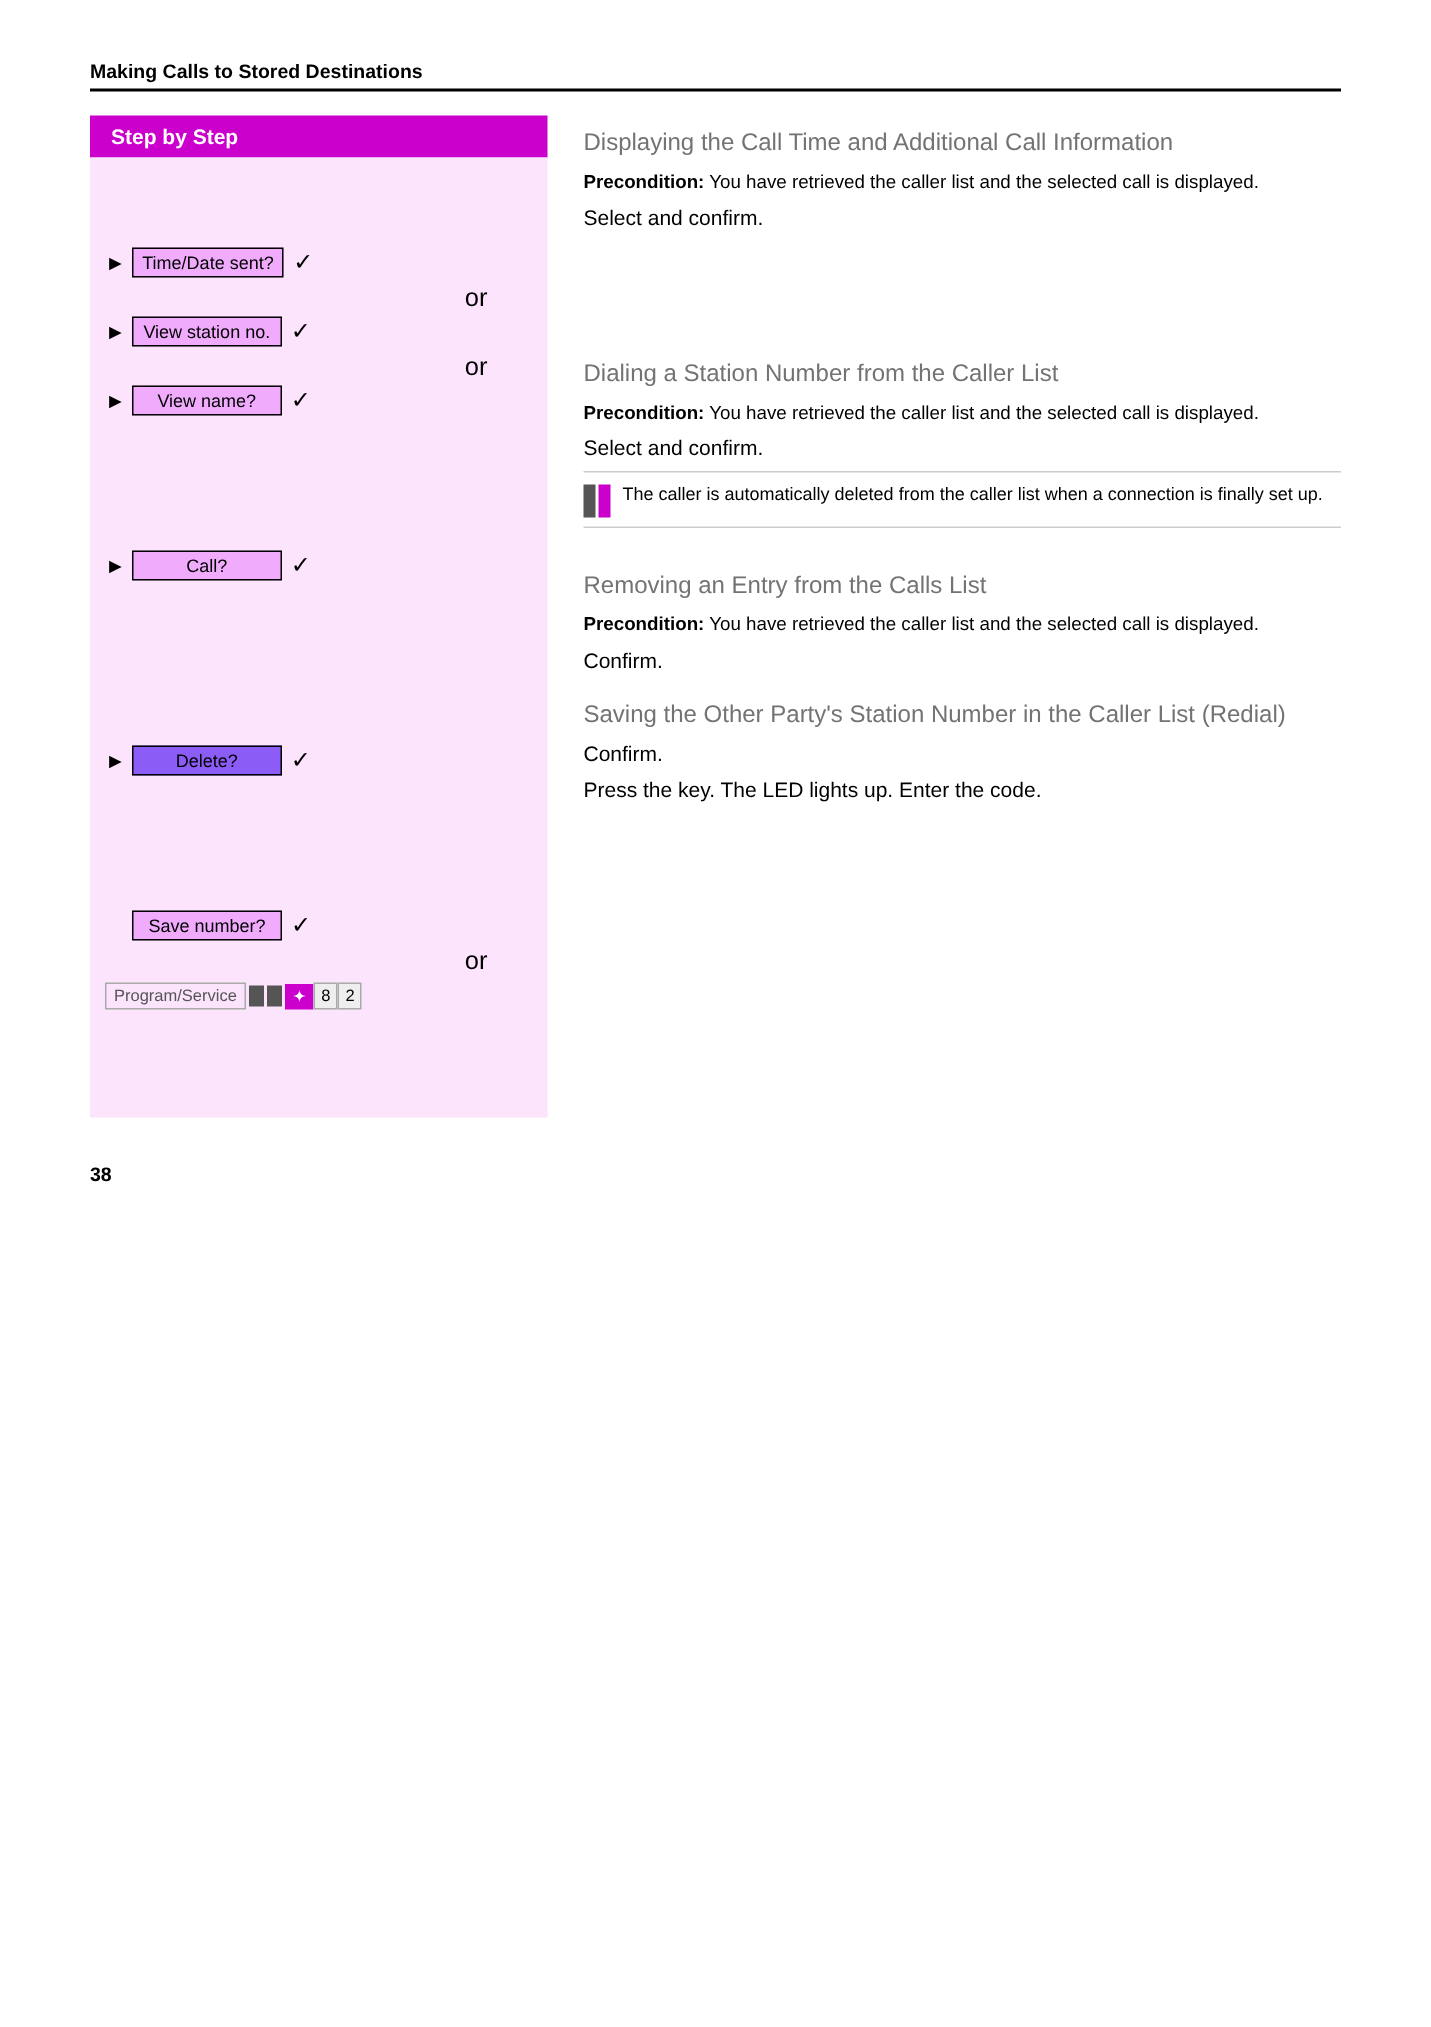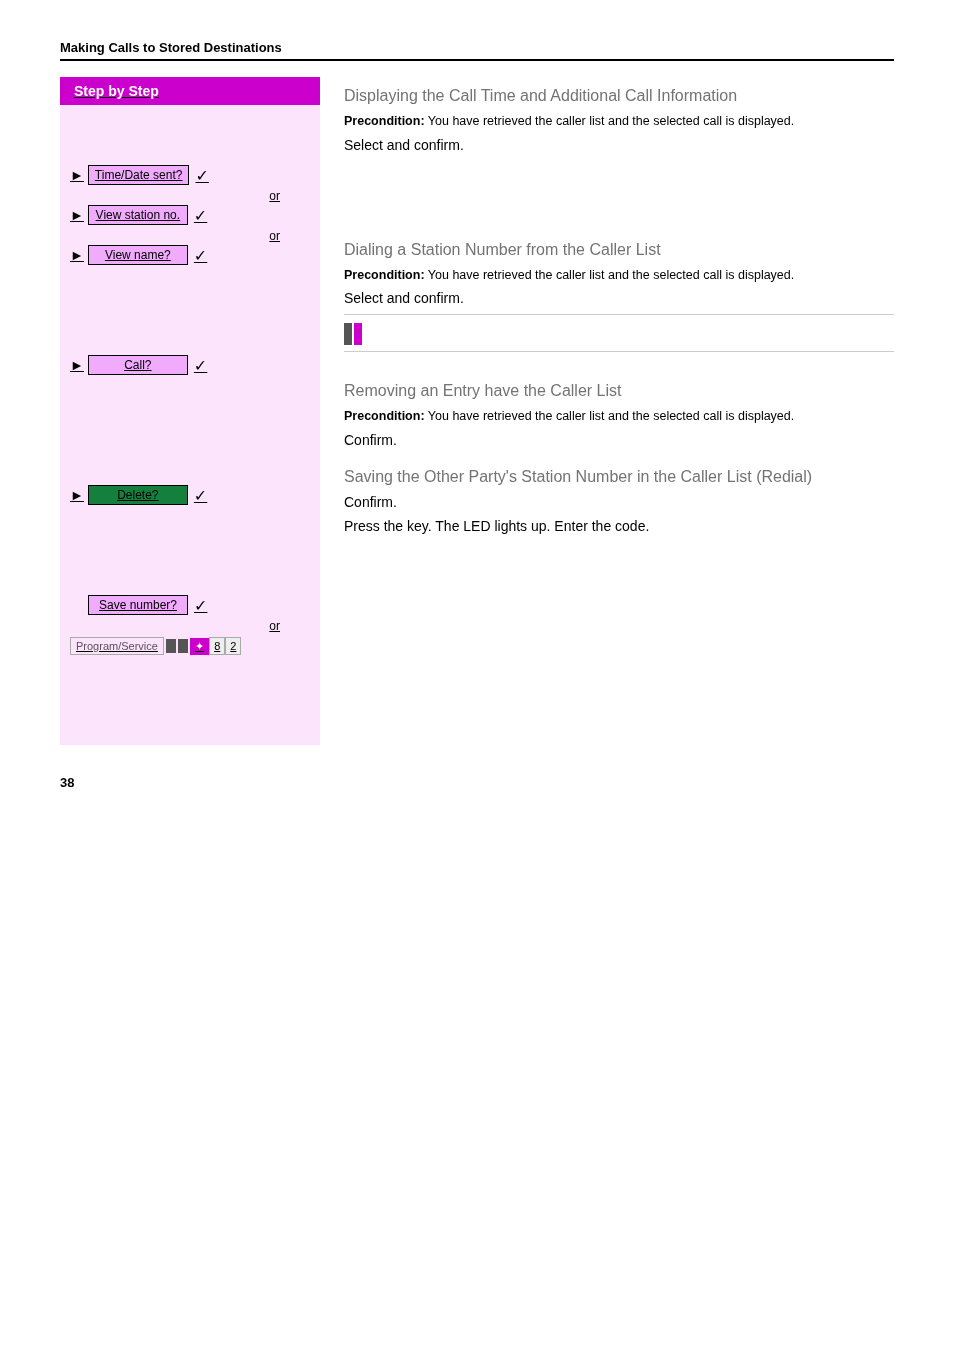--- a/index.html
+++ b/index.html
@@ -25,23 +25,22 @@
       text-align: right;
     }
 
     .main-layout {
       display: flex;
       gap: 0;
     }
 
     
     .left-panel {
-      width: 260px;
+      width: 305px;
       flex-shrink: 0;
-      text-decoration: underline;
     }
 
     .step-by-step-header {
       background: #cc00cc;
       color: #fff;
       font-weight: bold;
       font-size: 14px;
       padding: 6px 14px;
       margin-bottom: 0;
     }
@@ -83,21 +82,21 @@
       font-size: 16px;
       margin-left: 6px;
       color: #000;
     }
 
     .step-or-row {
       display: flex;
       justify-content: flex-end;
       margin-right: 30px;
       margin-bottom: 2px;
-      font-size: 12px;
+      font-size: 17px;
     }
 
     
     .right-panel {
       flex: 1;
       padding-left: 24px;
     }
 
     .section-title {
       color: #737373;
@@ -236,21 +235,21 @@
         <div class="step-row">
           <span class="step-arrow">►</span>
           <span class="step-box">Call?</span>
           <span class="step-check">✓</span>
         </div>
       </div>
 
       <div class="step-section" style="padding-top:100px;">
         <div class="step-row">
           <span class="step-arrow">►</span>
-          <span class="step-box" style="background:#15803d;">Delete?</span>
+          <span class="step-box" style="background:#8b5cf6;">Delete?</span>
           <span class="step-check">✓</span>
         </div>
       </div>
 
       <div class="step-section" style="padding-top:80px;">
         <div class="step-row">
           <span class="step-box" style="margin-left:18px;">Save number?</span>
           <span class="step-check">✓</span>
         </div>
         <div class="step-or-row">
@@ -287,25 +286,26 @@
       <h2 class="section-title">Dialing a Station Number from the Caller List</h2>
       <p class="precondition-text">
         <strong>Precondition:</strong> <span>You have retrieved the caller list and the selected call is displayed.</span>
       </p>
       <p class="action-text">Select and confirm.</p>
       <div class="note-box">
         <div class="note-icon">
           <span class="note-bar"></span>
           <span class="note-bar accent"></span>
         </div>
+        <p class="note-text">The caller is automatically deleted from the caller list when a connection is finally set up.</p>
       </div>
     </div>
 
     <div style="margin-top:30px;">
-      <h2 class="section-title">Removing an Entry have the Caller List</h2>
+      <h2 class="section-title">Removing an Entry from the Calls List</h2>
       <p class="precondition-text">
         <strong>Precondition:</strong> <span>You have retrieved the caller list and the selected call is displayed.</span>
       </p>
       <p class="action-text">Confirm.</p>
     </div>
 
     <div style="margin-top:20px;">
       <h2 class="section-title">Saving the Other Party's Station Number in the Caller List (Redial)</h2>
       <p class="action-text">Confirm.</p>
       <p class="action-text">Press the key. The LED lights up. Enter the code.</p>

